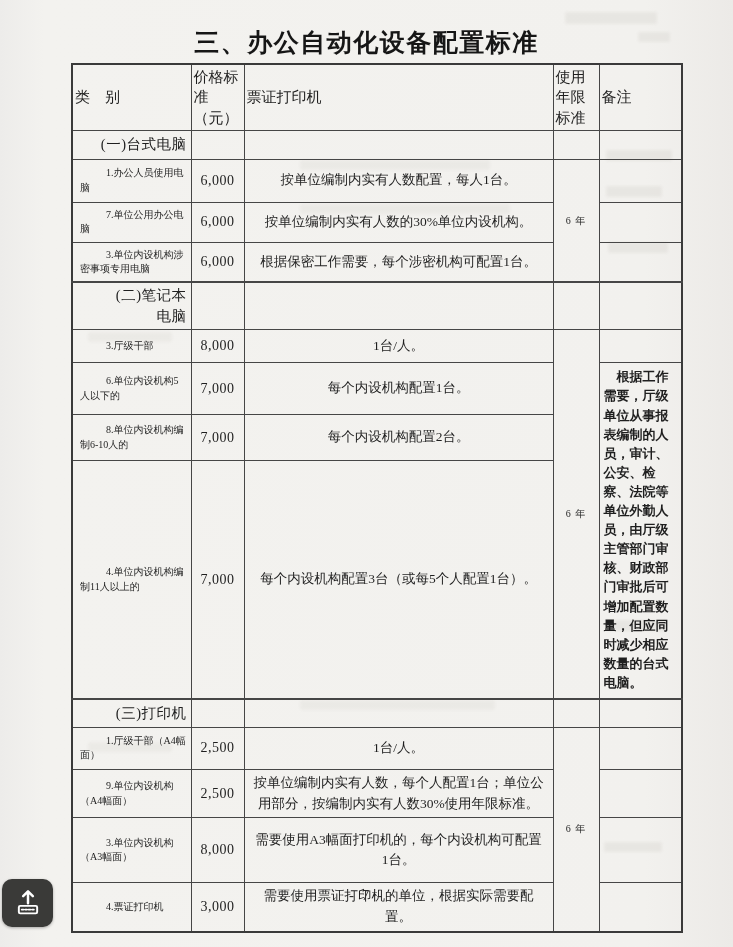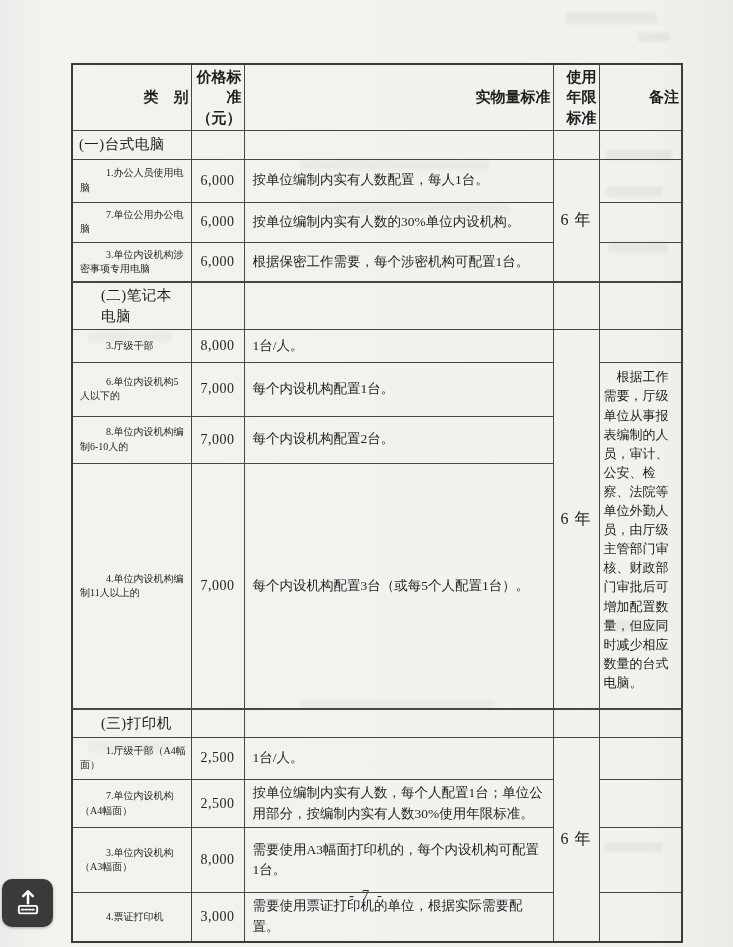--- a/index.html
+++ b/index.html
@@ -23,30 +23,30 @@
   .g12{left:604px;top:842px;width:58px;height:10px;}
 
   .title{position:absolute;left:0;top:26px;width:733px;text-align:center;
          font-family:"Liberation Sans","DejaVu Sans",sans-serif;
          font-weight:700;font-size:25px;letter-spacing:1.5px;color:#161616;}
 
   table.doc{position:absolute;left:71px;top:63px;width:610px;
             border-collapse:collapse;table-layout:fixed;}
   table.doc{border:2px solid #3a3a3a;}
   .doc td,.doc th{border:1.5px solid #464646;overflow:hidden;}
-  .doc th{font-weight:700;font-size:15px;text-align:right;padding:2px;line-height:1.35;}
+  .doc th{font-weight:400;font-size:15px;text-align:left;padding:2px;line-height:1.35;}
   .th-price span{display:block;}
   td.cat{font-size:10px;text-align:left;padding:2px 4px 2px 7px;
          text-indent:26px;line-height:1.45;vertical-align:middle;}
-  td.sec{font-size:14.5px;text-indent:0;padding-left:6px;letter-spacing:.5px;}
+  td.sec{font-size:14.5px;text-indent:0;padding-left:6px;letter-spacing:.5px;text-align:right;}
   td.price{font-size:14px;text-align:center;letter-spacing:.5px;}
-  td.qty{font-size:13.5px;text-align:left;padding:3px 8px;line-height:1.55;vertical-align:middle;}
-  td.life{font-size:16px;text-align:center;letter-spacing:1px;}
+  td.qty{font-size:13.5px;text-align:center;padding:3px 8px;line-height:1.55;vertical-align:middle;}
+  td.life{font-size:10px;text-align:center;letter-spacing:1px;}
   td.remark{font-size:13px;text-align:left;vertical-align:top;
-            padding:4px 3px 16px 4px;line-height:1.47;text-indent:13px;}
+            padding:4px 3px 6px 4px;line-height:1.47;text-indent:13px;font-weight:bold;}
   tr.thick td{border-top-width:2px;padding-left:28px;}
 
   .pagenum{position:absolute;left:0;top:887px;width:733px;text-align:center;
            font-size:15px;letter-spacing:2px;color:#2a2a2a;}
 
   .fab{position:absolute;left:2px;top:879px;width:51px;height:48px;
        background:#3a3a38;border-radius:10px;display:flex;
        align-items:center;justify-content:center;cursor:pointer;box-shadow:0 1px 3px rgba(0,0,0,.3);}
 </style>
 </head>
@@ -60,38 +60,39 @@
   <span class="ghost g4"></span>
   <span class="ghost g5"></span>
   <span class="ghost g6"></span>
   <span class="ghost g7"></span>
   <span class="ghost g8"></span>
   <span class="ghost g9"></span>
   <span class="ghost g10"></span>
   <span class="ghost g11"></span>
   <span class="ghost g12"></span>
 
+  <div class="title">三、办公自动化设备配置标准</div>
 
   <table class="doc">
     <colgroup>
       <col style="width:119px">
         <col style="width:53px">
         <col style="width:309px">
       <col style="width:46px">
         <col style="width:83px">
     </colgroup>
 
     <tbody>
         <tr style="height:57px">
       <th>类　别</th>
       <th class="th-price">
         <span>价格标</span>
         <span>准（元）</span>
       </th>
-      <th>实物量标准</th>
+      <th>票证打印机</th>
       <th>使用年限标准</th>
       <th>备注</th>
     </tr>
 
     <tr style="height:29px">
       <td class="cat sec">(一)台式电脑</td>
       <td></td>
       <td></td>
       <td></td>
       <td></td>
@@ -164,21 +165,21 @@
 
     <tr style="height:42px">
       <td class="cat">1.厅级干部（A4幅面）</td>
       <td class="price">2,500</td>
       <td class="qty">1台/人。</td>
       <td class="life" rowspan="4">6 年</td>
       <td></td>
     </tr>
 
     <tr style="height:47px">
-      <td class="cat">7.单位内设机构（A4幅面）</td>
+      <td class="cat">9.单位内设机构（A4幅面）</td>
       <td class="price">2,500</td>
       <td class="qty">按单位编制内实有人数，每个人配置1台；单位公用部分，按编制内实有人数30%使用年限标准。</td>
       <td></td>
     </tr>
 
     <tr style="height:65px">
       <td class="cat">3.单位内设机构（A3幅面）</td>
       <td class="price">8,000</td>
       <td class="qty">需要使用A3幅面打印机的，每个内设机构可配置1台。</td>
       <td></td>

